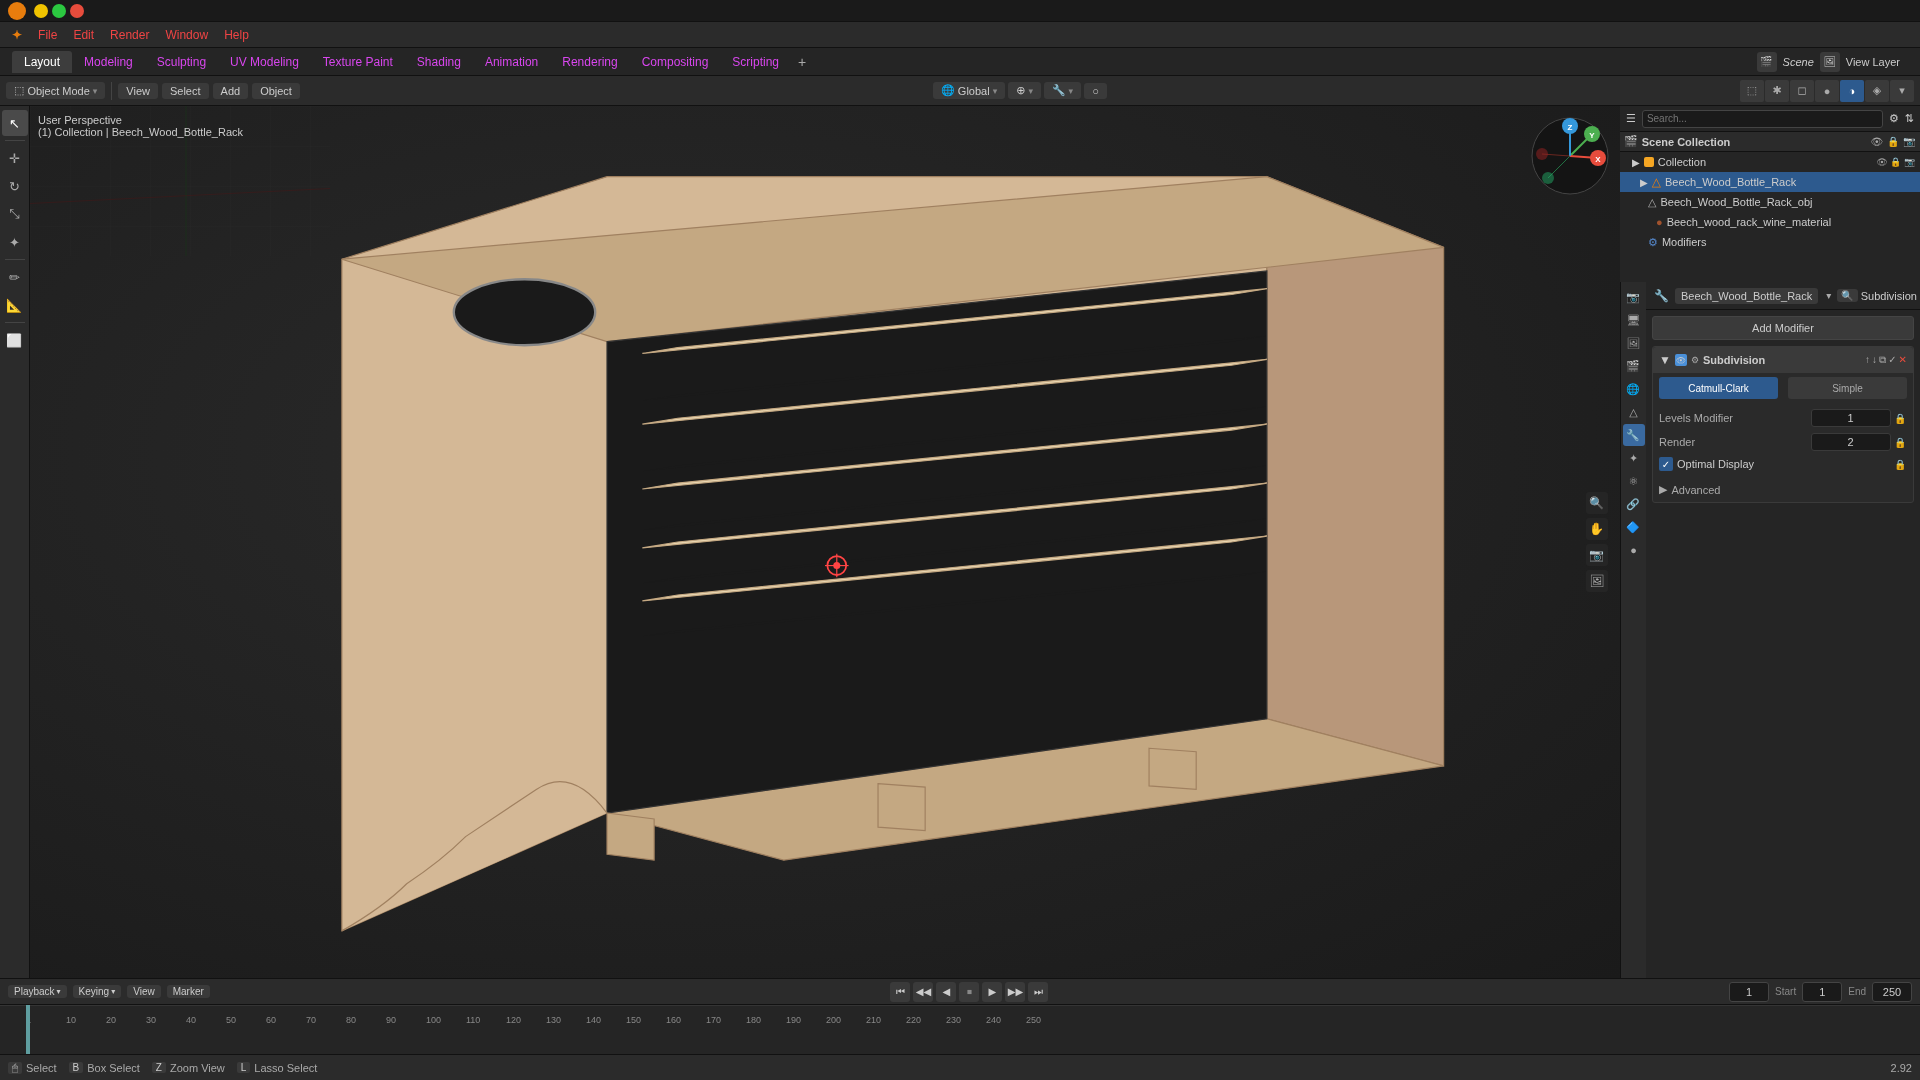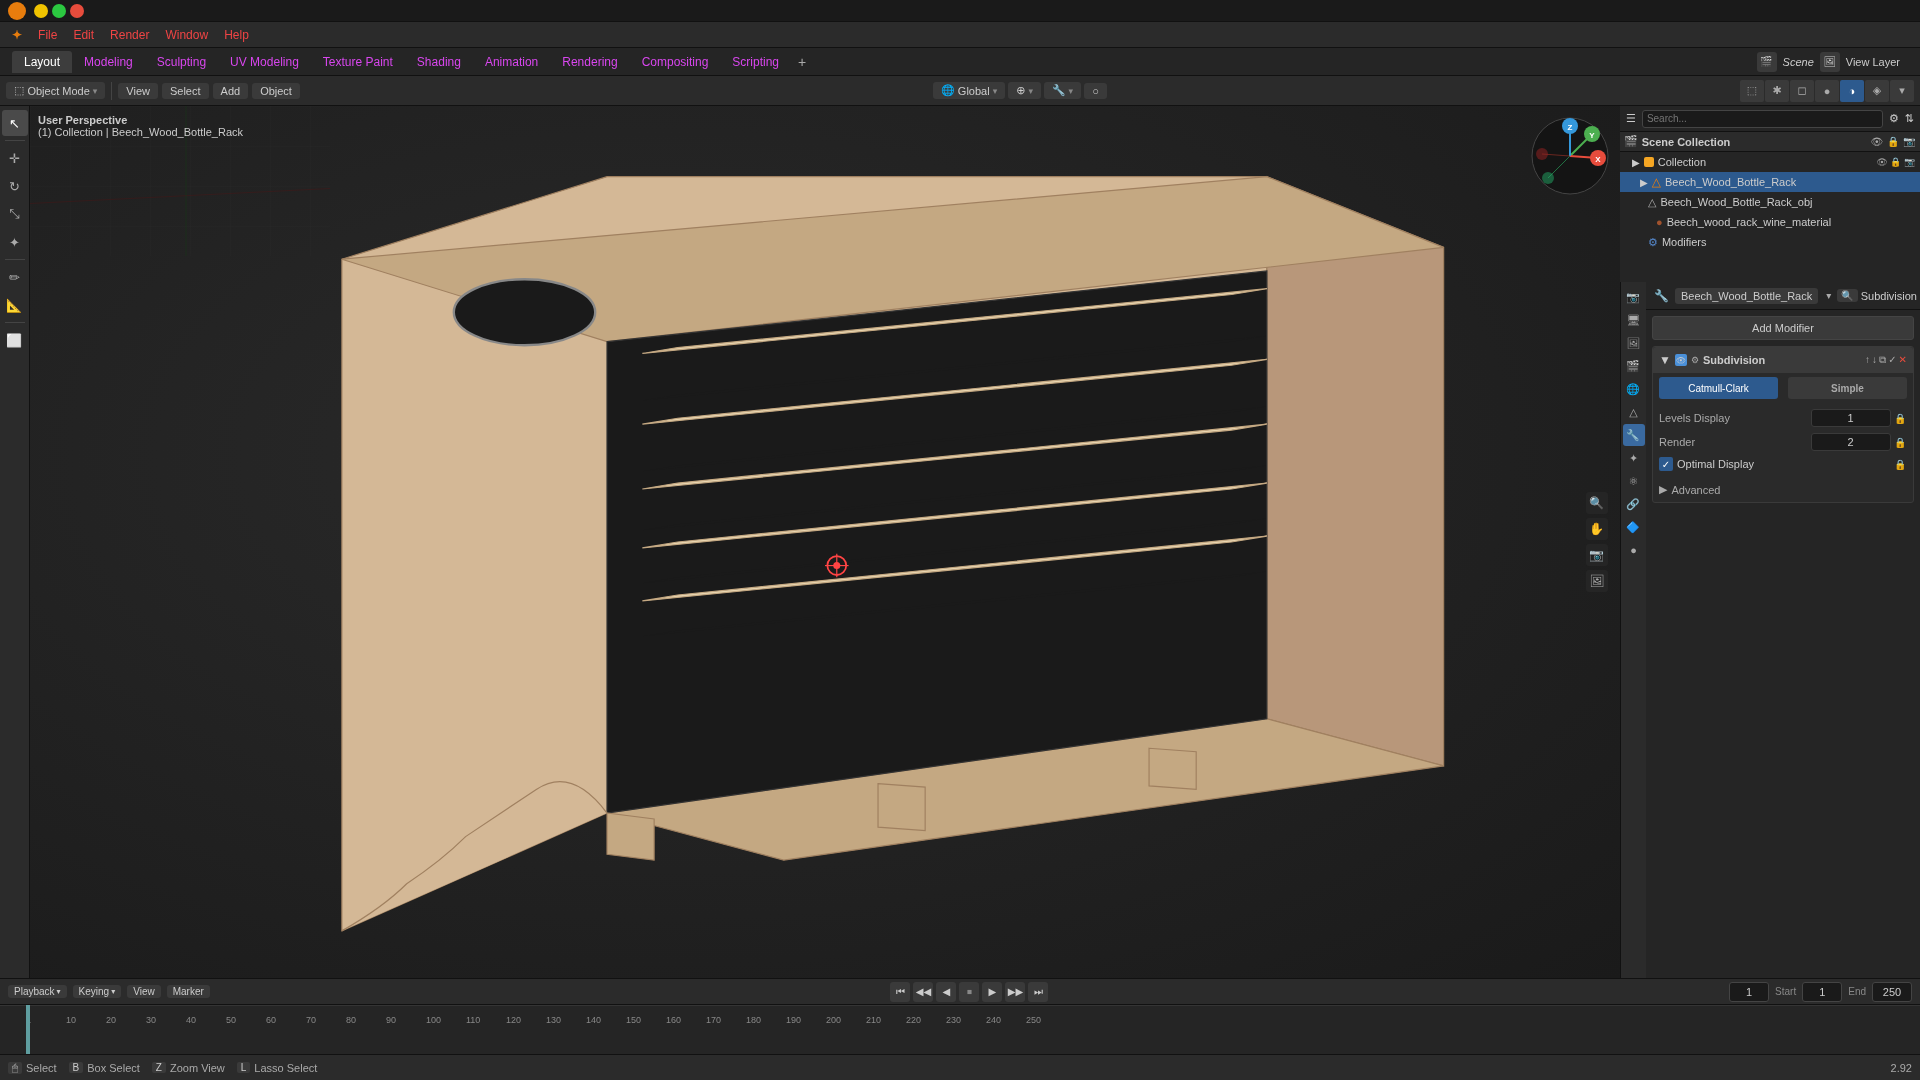--- a/index.html
+++ b/index.html
@@ -144,21 +144,21 @@
       opacity: 0.3;
     }
 
     
     .view-info {
       position: absolute;
       top: 8px; left: 8px;
       font-size: 11px;
       color: #ccc;
     }
-    .view-info .view-type { font-weight: bold; }
+    .view-info .view-type { font-weight: normal; }
 
     
     .axis-widget {
       position: absolute;
       top: 10px; right: 10px;
       width: 80px; height: 80px;
     }
     .outliner-item {
       height: 20px;
       display: flex;
@@ -237,21 +237,20 @@
       background: #2d5a8e;
       border-radius: 3px;
       display: flex; align-items: center; justify-content: center;
       font-size: 10px;
       color: #fff;
       cursor: pointer;
     }
     .mod-type-btn.inactive {
       background: #3a3a3a;
       color: #aaa;
-      font-weight: bold;
     }
 
     .modifier-fields {
       padding: 4px 6px;
     }
     .mod-field-row {
       display: flex;
       align-items: center;
       height: 22px;
       margin-bottom: 2px;
@@ -762,21 +761,21 @@
               </div>
             </div>
 
             <div class="modifier-type-row">
               <div class="mod-type-btn">Catmull-Clark</div>
               <div class="mod-type-btn inactive">Simple</div>
             </div>
 
             <div class="modifier-fields">
               <div class="mod-field-row">
-                <span class="mod-field-label">Levels Display</span>
+                <span class="mod-field-label">Levels Modifier</span>
                 <div class="mod-field-value">1</div>
                 <span style="font-size:10px; color:#4a90d9; margin-left:4px; cursor:pointer;">🔒</span>
               </div>
               <div class="mod-field-row">
                 <span class="mod-field-label">Render</span>
                 <div class="mod-field-value">2</div>
                 <span style="font-size:10px; color:#aaa; margin-left:4px; cursor:pointer;">🔒</span>
               </div>
               <div class="mod-checkbox-row">
                 <div class="mod-checkbox">✓</div>

